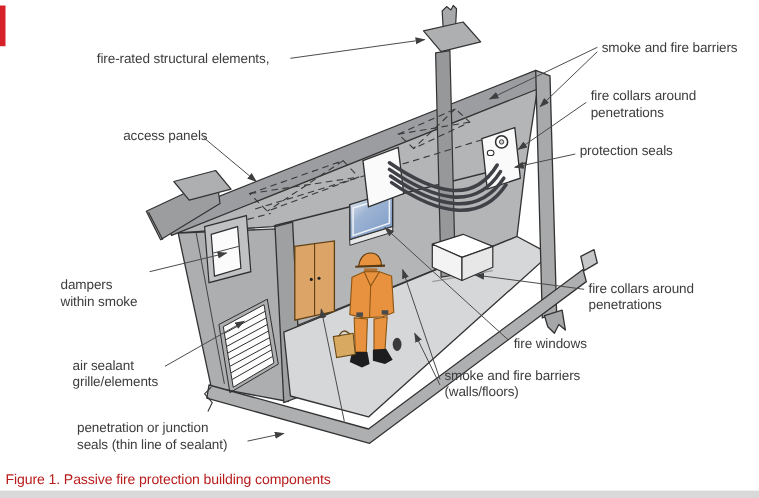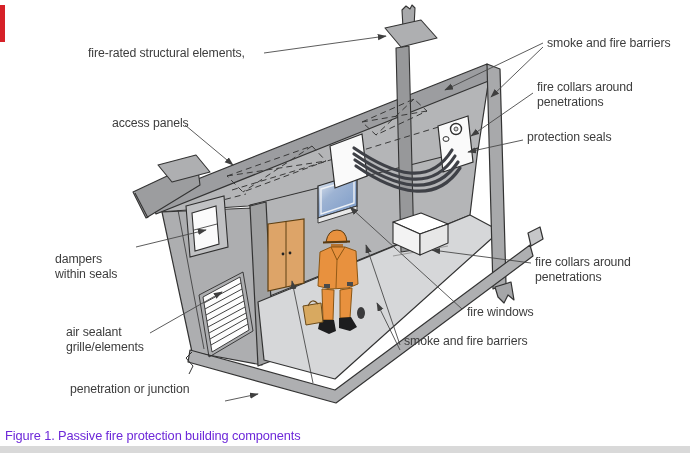--- a/index.html
+++ b/index.html
@@ -22,21 +22,21 @@
   .lbl-pen-seals{left:527px;top:130px;}
   .lbl-dampers{left:55px;top:237px;margin-top:15px;}
   .lbl-fire-collars-bottom{left:535px;top:255px;}
   .lbl-fire-windows{left:467px;top:305px;}
   .lbl-smoke-wf{left:404px;top:334px;}
   .lbl-air-transfer{left:66px;top:325px;}
   .lbl-pen-junction{left:70px;top:382px;}
   .lbl-smoke-doors{left:317px;top:382px;}
   .caption{
     position:absolute;left:5px;top:428px;
-    font-size:12.8px;color:#6d28d9;letter-spacing:-0.1px;white-space:nowrap;
+    font-size:12.8px;color:#b91c1c;letter-spacing:-0.1px;white-space:nowrap;
   }
   .accent-bar{position:absolute;left:0;top:5px;width:5px;height:37px;background:#d62128;}
   .bottom-strip{position:absolute;left:0;top:446px;width:690px;height:7px;background:#d9d9d9;}
 </style>
 </head>
 <body>
 
 <div id="stage">
 
   <svg width="690" height="453" viewBox="0 0 690 453">
@@ -197,36 +197,38 @@
   </div>
   <div class="lbl lbl-fire-collars-top">
     <div>fire collars around</div>
     <div>penetrations</div>
   </div>
   <div class="lbl lbl-pen-seals">
     <div>protection seals</div>
   </div>
   <div class="lbl lbl-dampers">
     <div>dampers</div>
-    <div>within seals</div>
+    <div>within smoke</div>
   </div>
   <div class="lbl lbl-fire-collars-bottom">
     <div>fire collars around</div>
     <div>penetrations</div>
   </div>
   <div class="lbl lbl-fire-windows">
     <div>fire windows</div>
   </div>
   <div class="lbl lbl-smoke-wf">
     <div>smoke and fire barriers</div>
+    <div>(walls/floors)</div>
   </div>
   <div class="lbl lbl-air-transfer">
     <div>air sealant</div>
     <div>grille/elements</div>
   </div>
   <div class="lbl lbl-pen-junction">
     <div>penetration or junction</div>
+    <div>seals (thin line of sealant)</div>
   </div>
 
   <div class="caption">Figure 1. Passive fire protection building components</div>
   <div class="accent-bar"></div>
   <div class="bottom-strip"></div>
 </div>
 
 </body></html>

